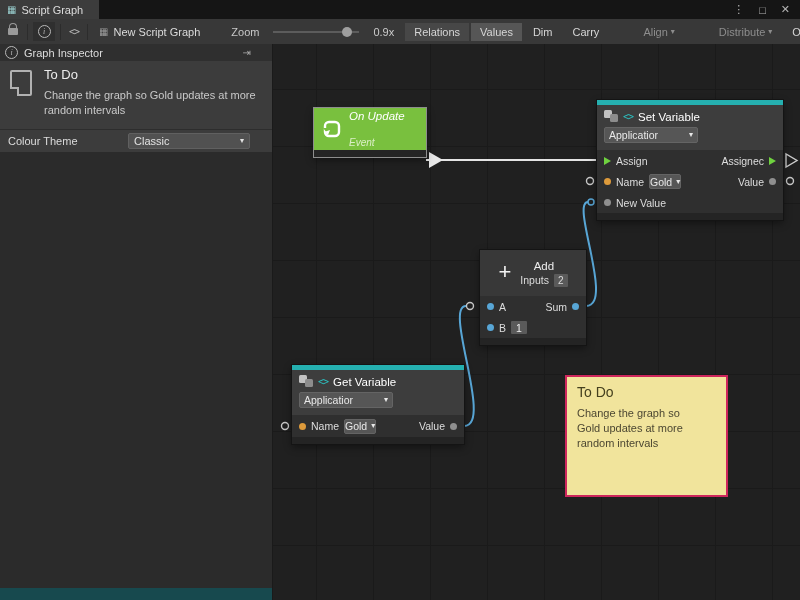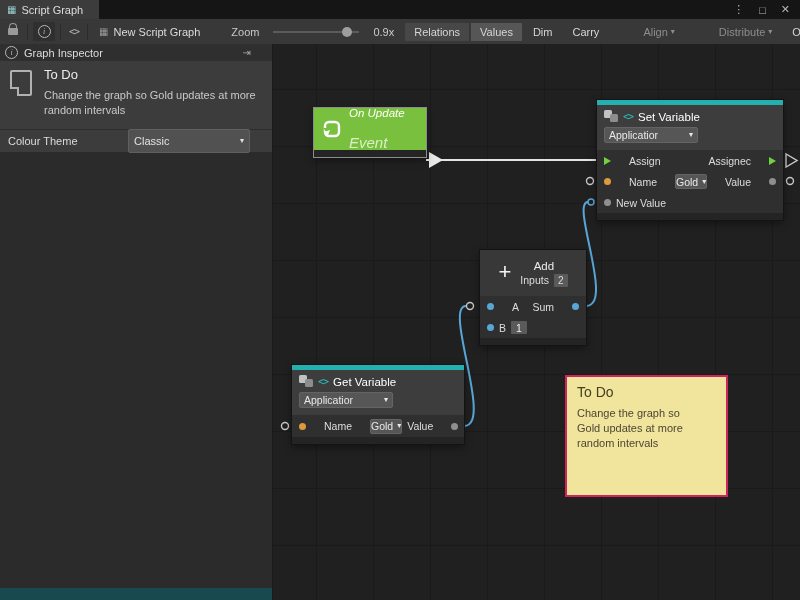--- a/index.html
+++ b/index.html
@@ -43,47 +43,47 @@
   .insp-pin{margin-left:auto;color:#a8a8a8;font-size:10px;padding-right:16px;}
   .scrollcol{position:absolute;top:19px;right:2px;display:flex;flex-direction:column;gap:1px;color:#8f8f8f;font-size:6px;line-height:1.1;}
   .todo-sec{position:absolute;top:17px;left:0;right:0;height:68px;background:#3c3c3c;}
   .page{position:absolute;left:10px;top:9px;width:18px;height:22px;border:2px solid #b2b2b2;border-radius:2px;}
   .page::after{content:"";position:absolute;left:-2px;bottom:-2px;width:7px;height:7px;background:#3c3c3c;
                border-top:2px solid #b2b2b2;border-right:2px solid #b2b2b2;}
   .todo-title{position:absolute;left:44px;top:6px;font-size:13px;color:#ececec;}
   .todo-text{position:absolute;left:44px;top:27px;width:215px;font-size:11px;line-height:1.35;color:#c9c9c9;}
   .theme-row{position:absolute;top:85px;left:0;right:0;height:23px;background:#3c3c3c;border-top:1px solid #2d2d2d;
              display:flex;align-items:center;font-size:11px;color:#dcdcdc;padding:0 8px;box-sizing:border-box;}
-  .dd{background:#515151;border:1px solid #606060;height:24px;display:flex;align-items:center;justify-content:space-between;
+  .dd{background:#515151;border:1px solid #606060;height:16px;display:flex;align-items:center;justify-content:space-between;
       padding:0 5px;color:#e2e2e2;font-size:11px;border-radius:2px;}
   .theme-dd{position:absolute;left:128px;width:122px;box-sizing:border-box;}
   .insp-bottom{position:absolute;bottom:0;left:0;width:100%;height:12px;background:#17494e;}
 
   
   .canvas{position:absolute;top:44px;left:273px;width:527px;height:556px;background:#202020;
           background-image:linear-gradient(#1a1a1a 1px,transparent 1px),linear-gradient(90deg,#1a1a1a 1px,transparent 1px);
           background-size:57px 57px;background-position:-14px -12px;overflow:hidden;}
   .wires{position:absolute;inset:0;}
 
   
   .node{position:absolute;box-shadow:0 0 0 1px #141414,0 3px 8px rgba(0,0,0,.45);font-size:11px;color:#ddd;}
   .node.sel{box-shadow:0 0 0 1px #8d8d8d,0 3px 8px rgba(0,0,0,.45);}
   .accent{height:5px;background:#25b0b0;}
   .nhead{background:#79c03e;height:42px;box-sizing:border-box;display:flex;align-items:center;gap:7px;padding:0 8px;}
   .ntitle{font-size:11.5px;color:#fff;}
-  .nsub{font-size:15px;color:#e6f4d6;opacity:.9;margin-top:15px;}
+  .nsub{font-size:10px;color:#e6f4d6;opacity:.9;margin-top:15px;}
   .nhead2{background:#3d3d3d;height:45px;box-sizing:border-box;display:flex;flex-direction:column;gap:4px;padding:5px 7px;}
   .titlerow{display:flex;align-items:center;gap:5px;}
   .mini-dd{background:#565656;border:1px solid #646464;height:14px;display:inline-flex;align-items:center;gap:5px;
            padding:0 4px;font-size:10.5px;border-radius:2px;color:#e8e8e8;width:84px;justify-content:space-between;box-sizing:content-box;}
   .nrow{height:21px;display:flex;align-items:center;gap:5px;padding:0 7px;background:#2f2f2f;font-size:10.5px;}
   .nrow.h22{height:22px;}
   .nrow.between{justify-content:space-between;}
   .nrow.right{justify-content:flex-end;}
-  .pgroup{display:flex;align-items:center;gap:18px;}
+  .pgroup{display:flex;align-items:center;gap:5px;}
   .nfoot{height:7px;background:#242424;}
   .dot{width:7px;height:7px;border-radius:50%;display:inline-block;flex-shrink:0;}
   .dot.orange{background:#dd9a3b;}
   .dot.gray{background:#8f8f8f;}
   .dot.blue{background:#58a6d6;}
   .tri{width:0;height:0;border:4px solid transparent;border-right:0;border-left:7px solid #6fd23f;display:inline-block;flex-shrink:0;}
   .pill{background:#565656;border:1px solid #646464;border-radius:2px;padding:0 0;display:inline-flex;gap:4px;align-items:center;
         font-size:10.5px;height:13px;color:#e8e8e8;}
   .valbox{background:#5a5a5a;padding:0 5px;font-size:10.5px;border-radius:1px;height:13px;display:inline-flex;align-items:center;color:#eee;}
   .addhead{background:#383838;height:46px;box-sizing:border-box;display:flex;align-items:center;justify-content:center;gap:9px;}

